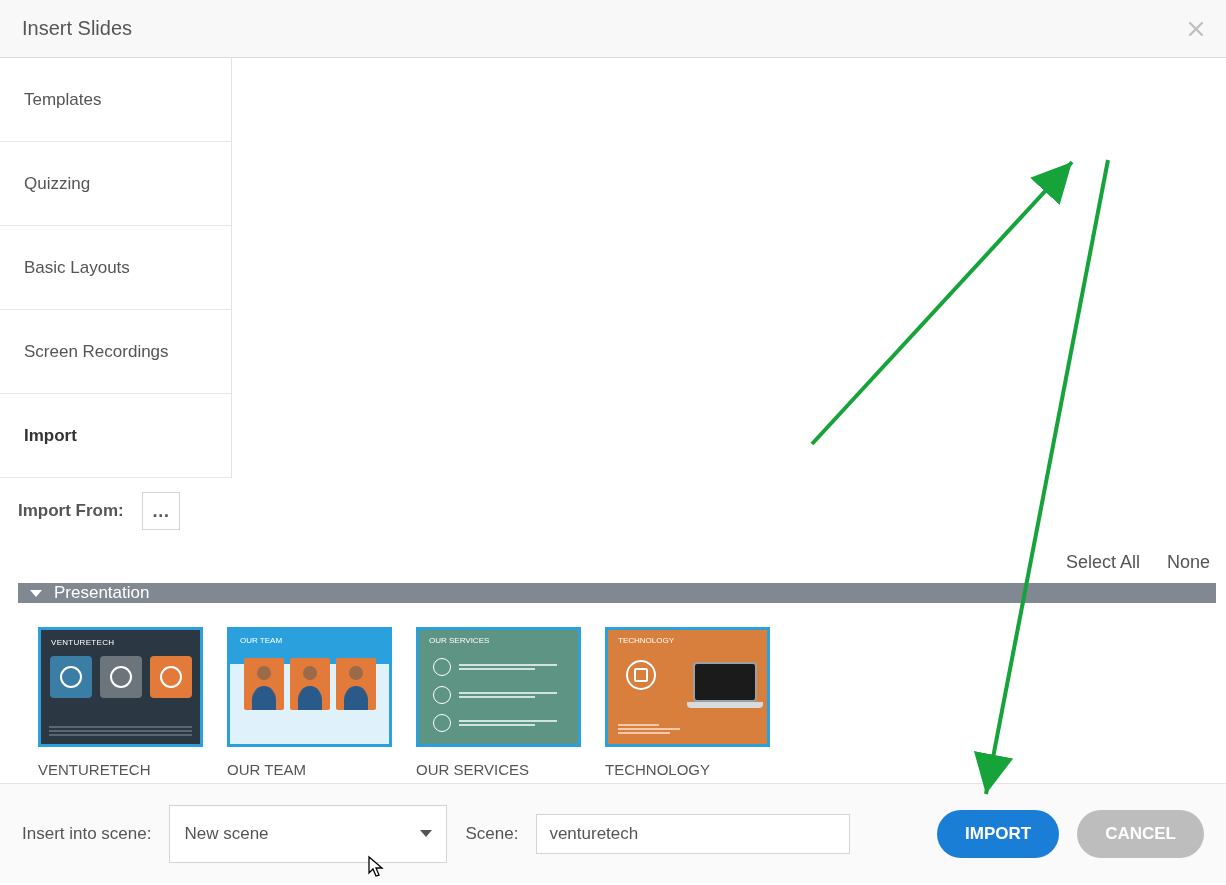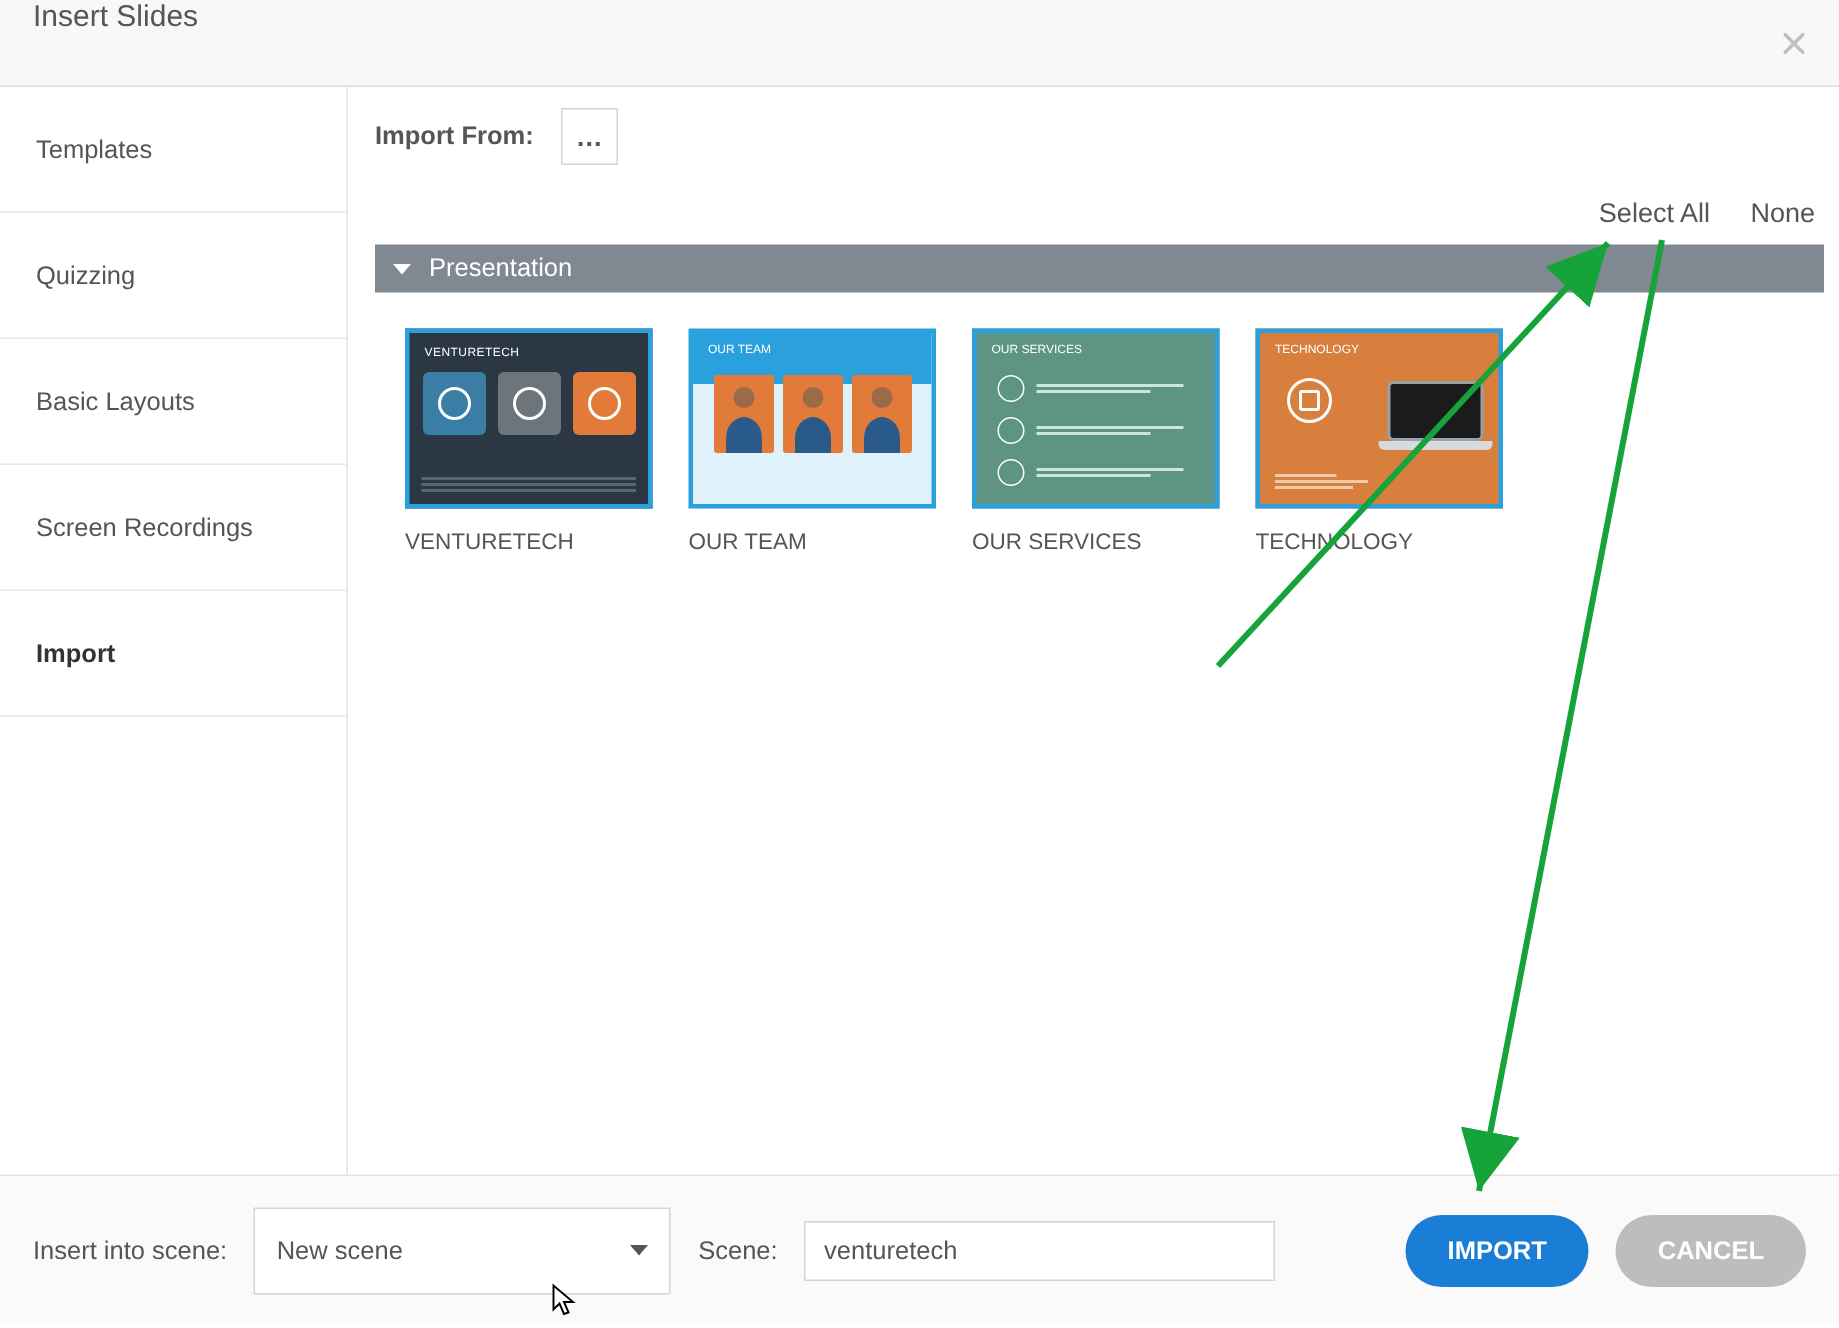--- a/index.html
+++ b/index.html
@@ -1,23 +1,23 @@
 <!DOCTYPE html>
 <html><head>
 <meta charset="utf-8">
 <style>
   * { box-sizing: border-box; margin: 0; padding: 0; font-family: "Segoe UI", Arial, sans-serif; }
   body { width: 1226px; height: 885px; background: #fff; overflow: hidden; position: relative; }
 
-  .titlebar { height: 58px; border-bottom: 1px solid #dcdcdc; display: flex; padding: 0 22px; position: relative; background: #f8f8f8; }
+  .titlebar { height: 58px; border-bottom: 1px solid #dcdcdc; display: flex; align-items: center; padding: 0 22px; position: relative; background: #f8f8f8; }
   .titlebar h1 { font-size: 20px; font-weight: 400; color: #555; }
   .titlebar .close { position: absolute; right: 18px; top: 50%; transform: translateY(-50%); width: 24px; height: 24px; display:flex; align-items:center; justify-content:center; cursor:pointer; color:#bfbfbf; }
   .titlebar .close svg { width: 14px; height: 14px; }
 
-  .body { display:flex; height: 725px; }
+  .body { display:flex; height: 725px; flex-direction: column; }
 
   .sidebar { width: 232px; border-right: 1px solid #e3e3e3; }
   .side-item { height: 84px; display:flex; align-items:center; padding-left: 24px; font-size:17px; color:#555; border-bottom:1px solid #e8e8e8; cursor:pointer; }
   .side-item.active { font-weight:700; color:#333; }
 
   .main { flex:1; padding: 14px 10px 14px 18px; overflow:hidden; display:flex; flex-direction:column; }
   .import-row { display:flex; align-items:center; gap:18px; padding-right:6px; }
   .lbl { font-size:17px; font-weight:600; color:#555; }
   .path-input { flex:1; height:38px; border:1px solid #d4d4d4; background:#fff; padding:0 12px; font-size:17px; color:#555; }
   .browse-btn { width:38px; height:38px; border:1px solid #d4d4d4; background:#fff; display:flex; align-items:center; justify-content:center; color:#555; font-weight:700; font-size:18px; cursor:pointer; }

